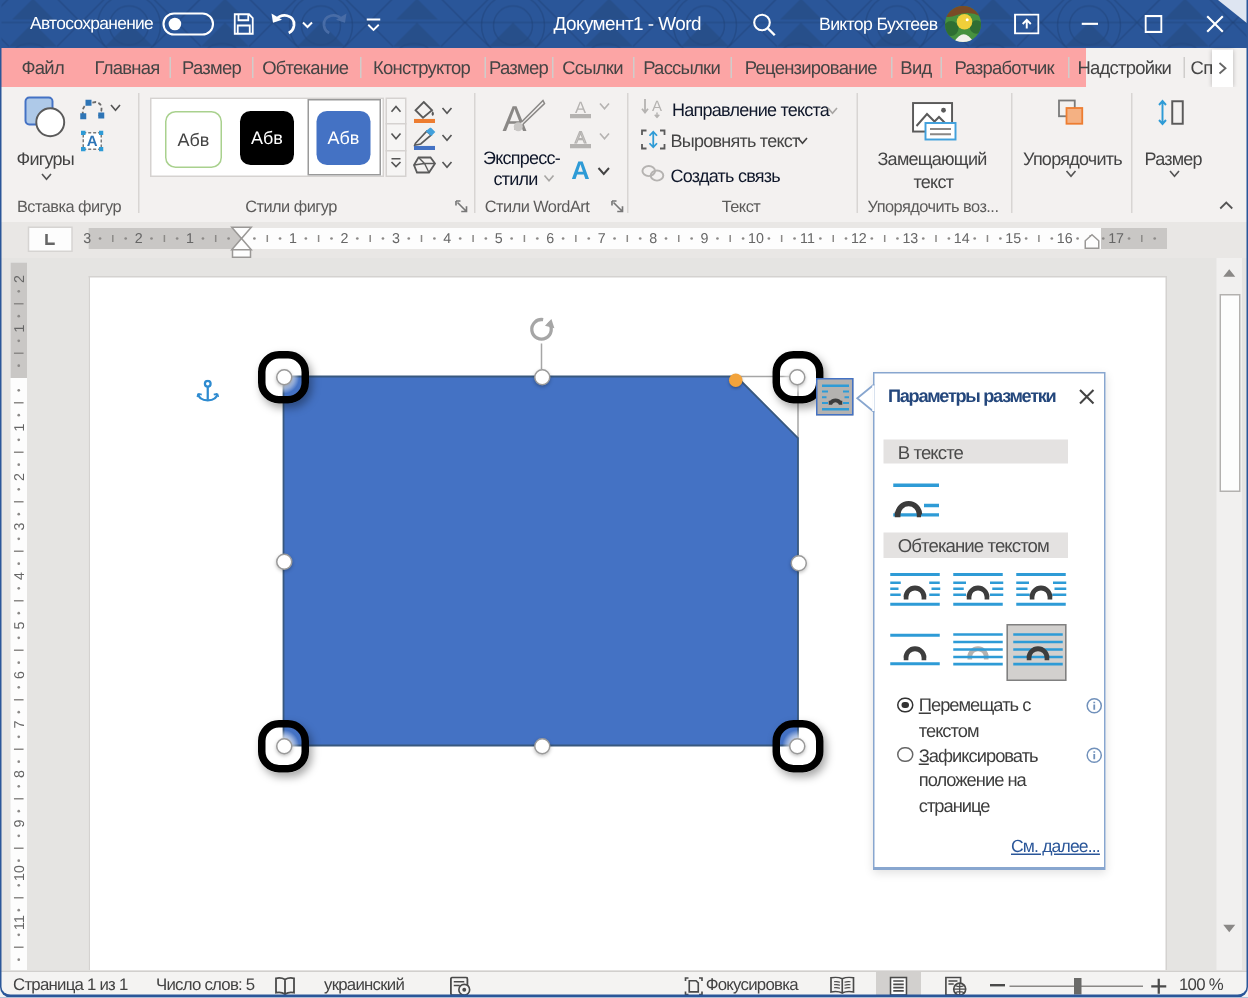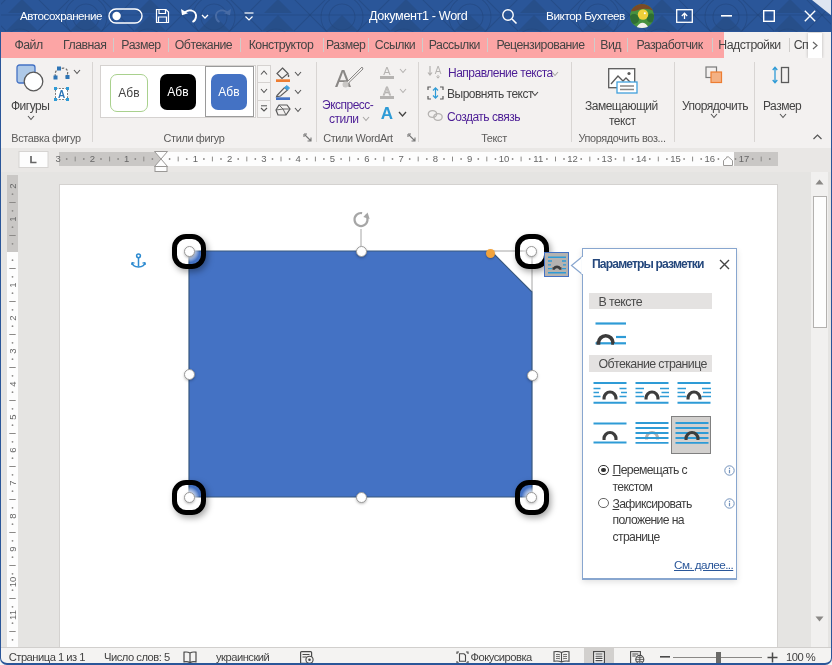--- a/index.html
+++ b/index.html
@@ -12,21 +12,21 @@
 .tb-text{position:absolute;font-size:11.6px;color:#fff;white-space:nowrap;letter-spacing:-0.45px;}
 
 .tabrow{position:absolute;left:0;top:32px;width:724px;height:26px;background:#fca5a5;}
 .tab{position:absolute;top:0;height:26px;line-height:26px;font-size:12.3px;color:#444;white-space:nowrap;transform:translateX(-50%);letter-spacing:-0.5px;}
 .tdiv{position:absolute;top:6px;height:14px;width:1px;background:#cfcdcb;}
 
 .ribbon{position:absolute;left:0;top:58px;width:832px;height:90px;background:#f3f1f0;}
 .gsep{position:absolute;top:4px;height:80px;width:1px;background:#d8d5d3;}
 .glabel{position:absolute;font-size:10.9px;color:#5c5b5a;white-space:nowrap;transform:translateX(-50%);top:73.5px;letter-spacing:-0.35px;}
 .rtxt{position:absolute;font-size:12px;color:#444;white-space:nowrap;letter-spacing:-0.5px;}
-.rtxt.dis{color:#4c1d95;}
+.rtxt.dis{color:#0f172a;}
 .chip{position:absolute;width:36px;height:36px;border-radius:7px;font-size:12px;display:flex;align-items:center;justify-content:center;}
 
 .rulerband{position:absolute;left:0;top:148px;width:832px;height:24px;background:#e9e7e5;}
 
 .doc{position:absolute;left:0;top:172px;width:832px;height:475px;background:#e5e4e2;overflow:hidden;}
 .page{position:absolute;left:59px;top:12px;width:719px;height:463px;background:#fff;border:1px solid #d4d2d0;border-bottom:none;box-sizing:border-box;}
 
 .status{position:absolute;left:0;top:647px;width:832px;height:18px;background:#f4f3f2;border-top:1px solid #d1cfcd;box-sizing:border-box;font-size:11.2px;color:#424242;}
 .status span{position:absolute;top:2.5px;white-space:nowrap;letter-spacing:-0.5px;}
 .blk{position:absolute;width:34px;height:35px;border:5.5px solid #000;border-radius:14px;box-sizing:border-box;box-shadow:2px 3px 6px rgba(0,0,0,0.35);background:radial-gradient(closest-side, rgba(255,255,255,0.95) 28%, rgba(255,255,255,0.5) 58%, rgba(255,255,255,0) 88%);}
@@ -565,21 +565,21 @@
       </svg>
     <div class="abs" style="left:589px;top:120.5px;width:123px;height:16.5px;background:#e4e2e1;"></div>
     <span class="abs" style="left:598.5px;top:122.5px;font-size:12.4px;color:#4a4a4a;letter-spacing:-0.6px;">В тексте</span>
     <svg class="abs" style="left:595px;top:147px;" width="32" height="27" viewBox="0 0 32 27">
       <path d="M0.5 4.5 H31" stroke="#2e9bd6" stroke-width="2.2"></path>
       <path d="M21 18 h10" stroke="#2e9bd6" stroke-width="2.2"></path>
       <path d="M0.5 24.3 H31" stroke="#2e9bd6" stroke-width="2.2"></path>
       <path d="M1.5 24 h2 a7.2 7.2 0 0 1 14.5 0 h1" fill="none" stroke="#3b3b3b" stroke-width="3.6"></path>
     </svg>
     <div class="abs" style="left:589px;top:183px;width:123px;height:16.5px;background:#e4e2e1;"></div>
-    <span class="abs" style="left:598.5px;top:185px;font-size:12.4px;color:#4a4a4a;letter-spacing:-0.6px;">Обтекание странице</span>
+    <span class="abs" style="left:598.5px;top:185px;font-size:12.4px;color:#4a4a4a;letter-spacing:-0.6px;">Обтекание текстом</span>
 
     <svg class="abs wrp" style="left:592.5px;top:209px;">
         <use href="#w-square"></use>
       </svg>
     <svg class="abs wrp" style="left:635.4px;top:209px;">
         <use href="#w-tight"></use>
       </svg>
     <svg class="abs wrp" style="left:676.7px;top:209px;">
         <use href="#w-through"></use>
       </svg>

